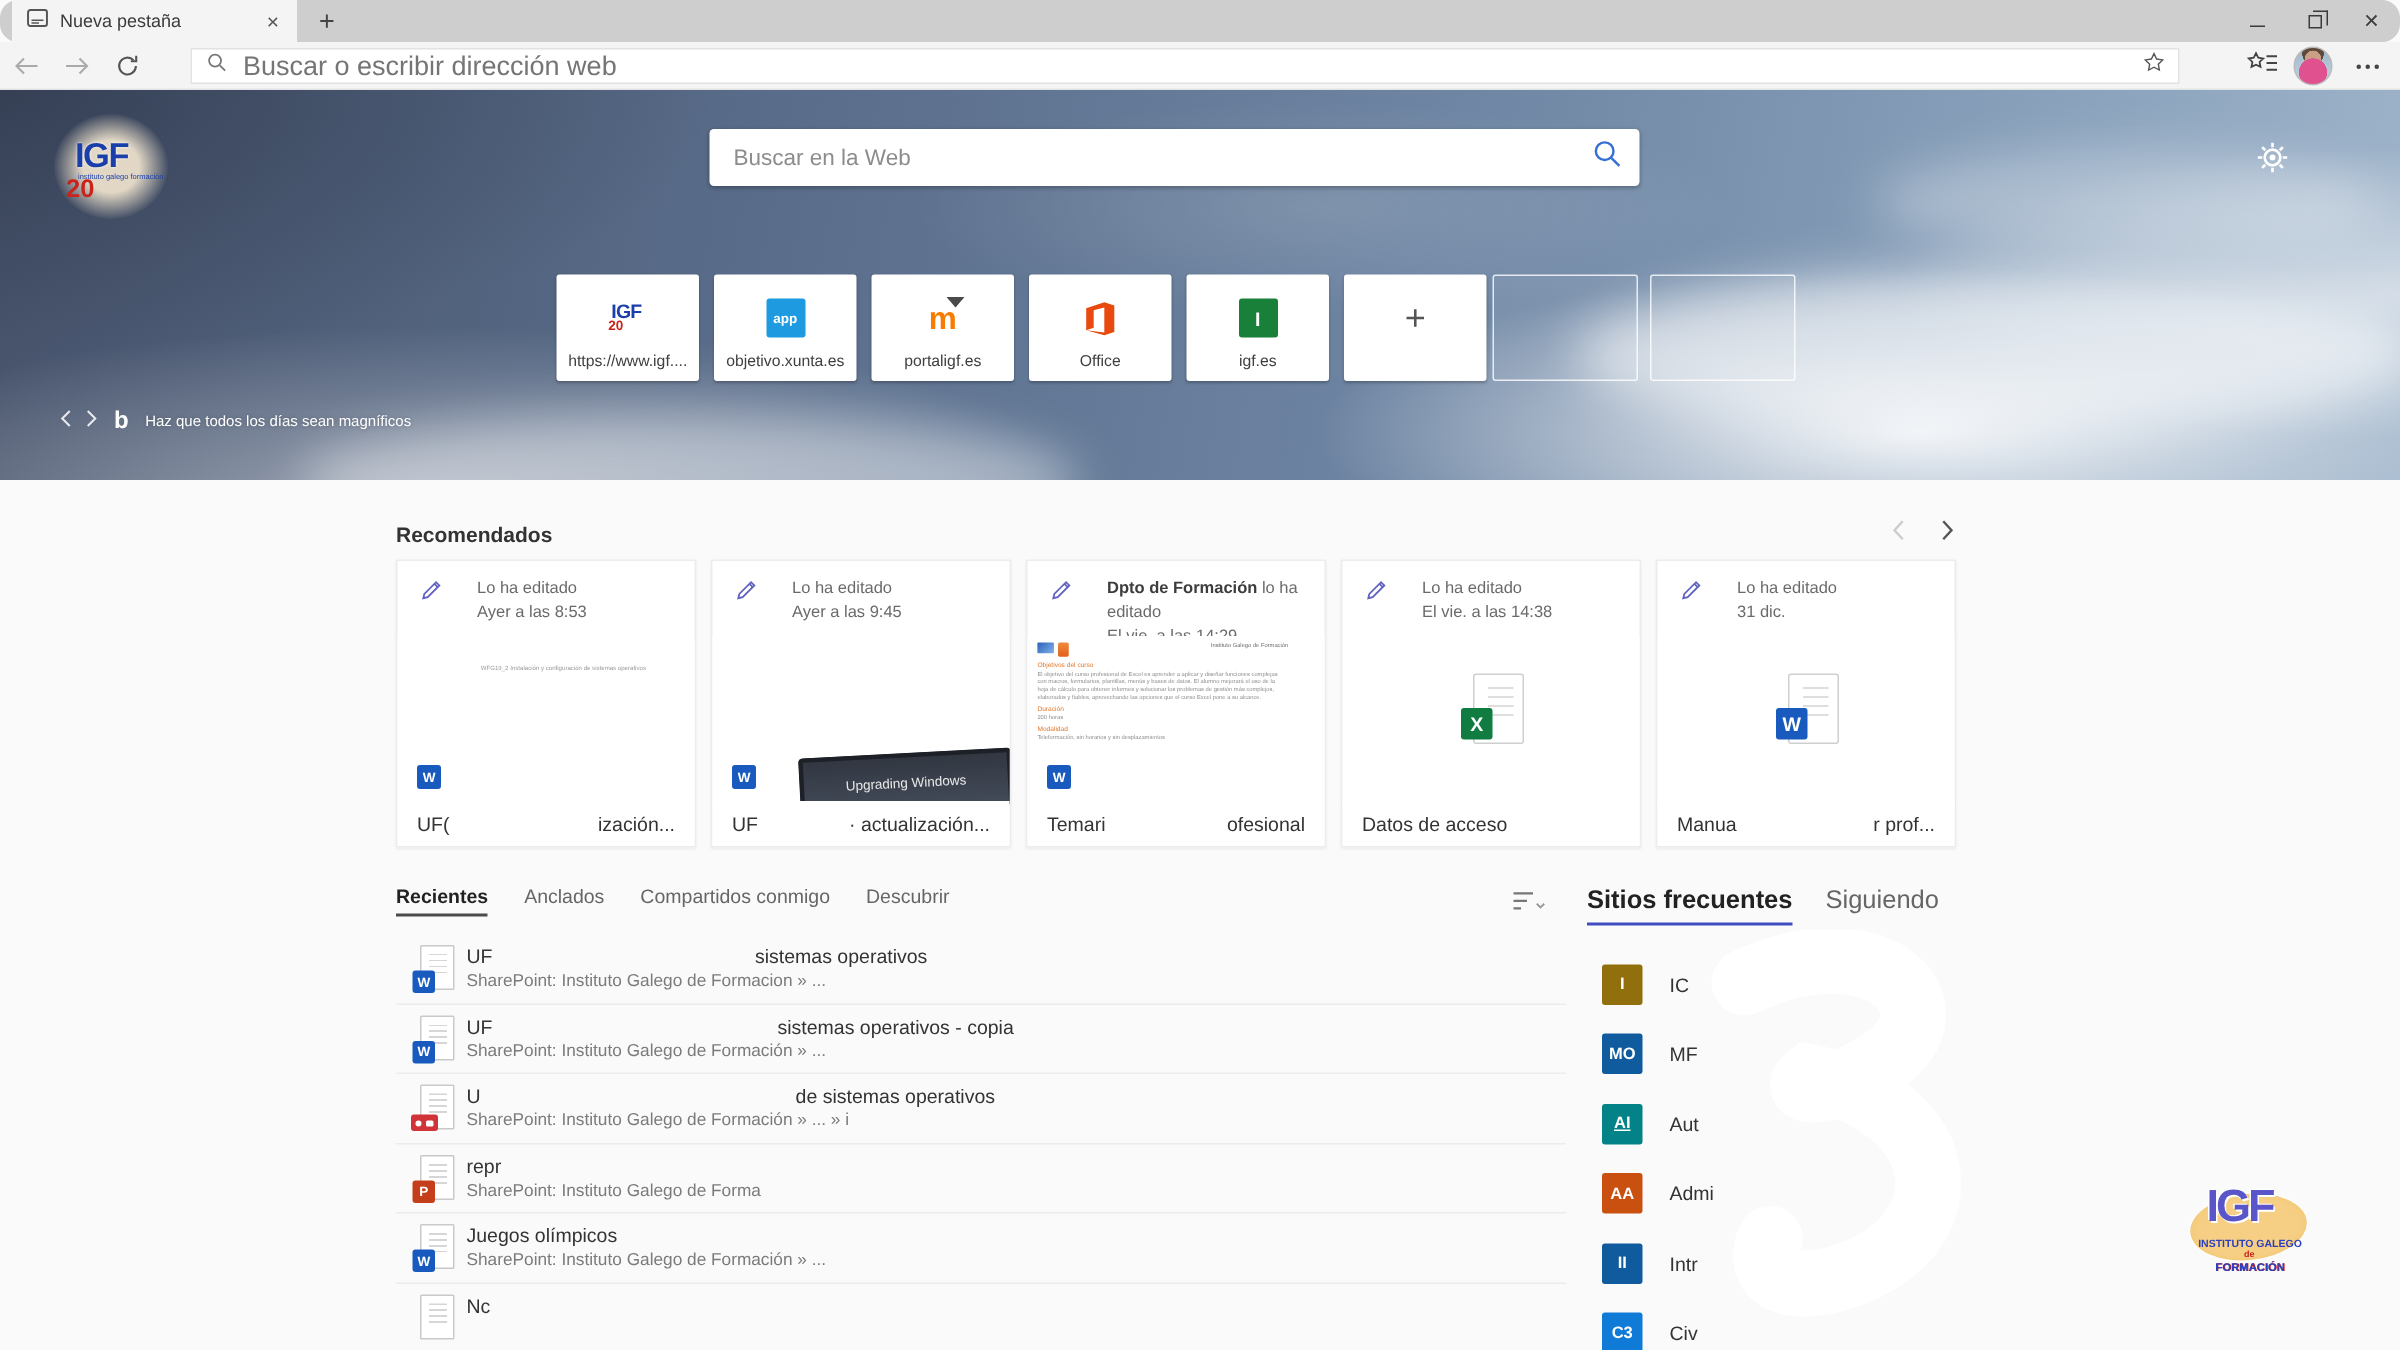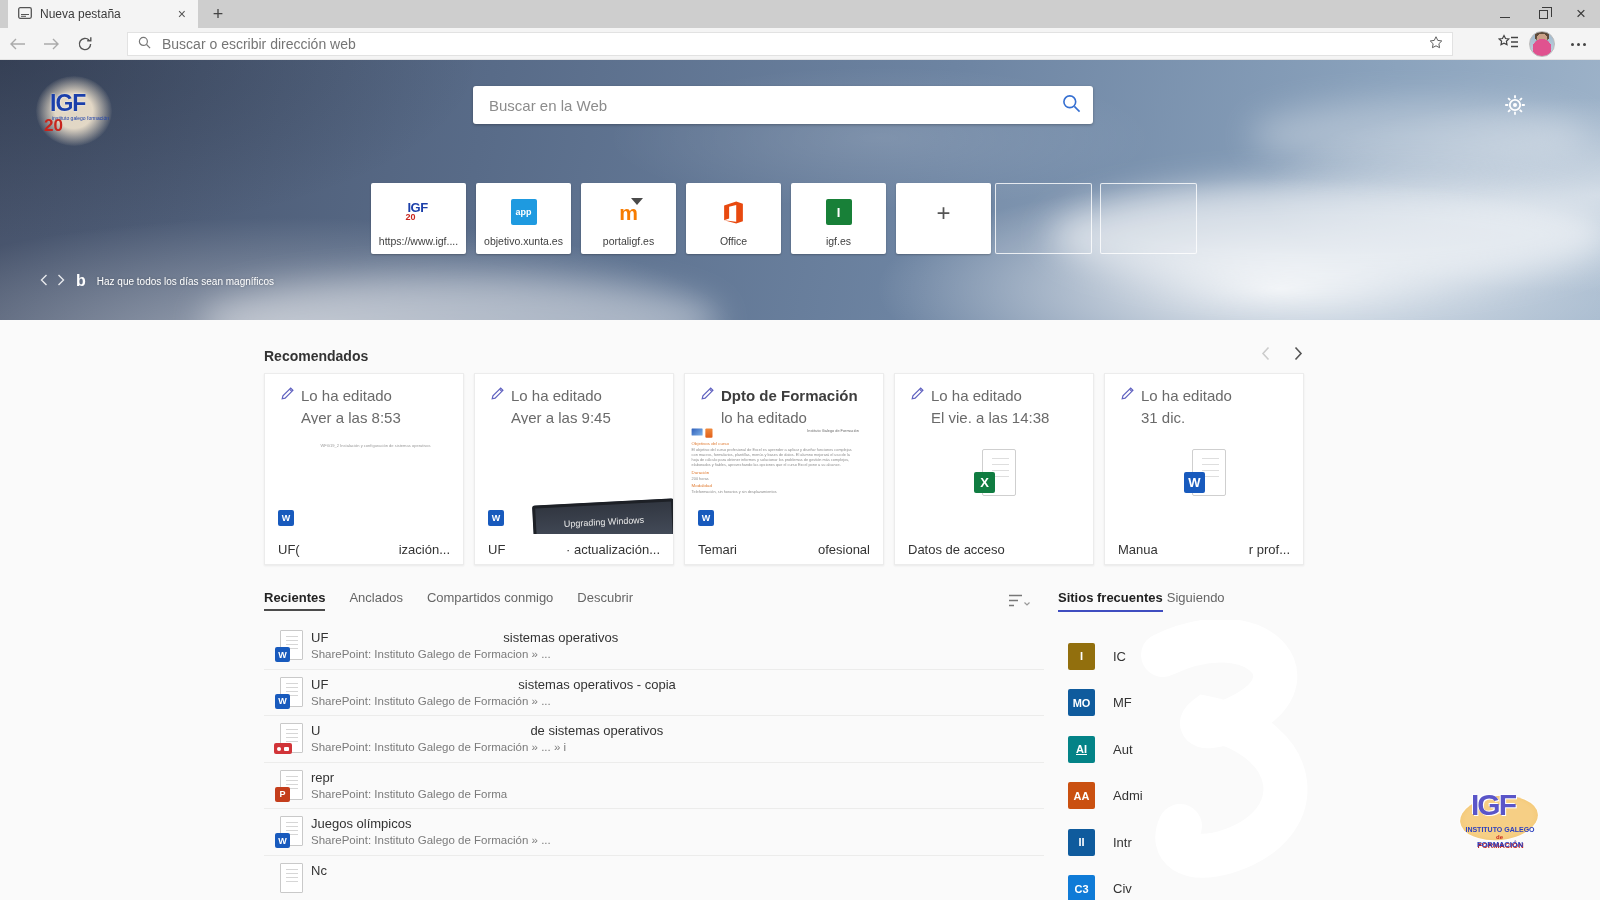--- a/index.html
+++ b/index.html
@@ -1,34 +1,34 @@
 <!DOCTYPE html>
 <html><head>
 <meta charset="utf-8">
 <style>
   html,body{margin:0;padding:0;background:#e9e9e9;}
   *{box-sizing:border-box;font-family:"Liberation Sans",sans-serif;}
   #screen{position:relative;width:1600px;height:900px;overflow:hidden;background:#fafafa;}
 
   
-  .tabbar{position:absolute;left:0;top:0;width:1600px;height:28px;background:#cecece;}
+  .tabbar{position:absolute;left:0;top:0;width:1600px;height:28px;background:#cecece;border-radius:12px;}
   .tab{position:absolute;left:8px;top:0;width:190px;height:28px;background:#f4f4f4;display:flex;align-items:center;padding:0 8px 0 10px;}
   .tab-title{flex:1;font-size:12px;color:#3b3b3b;margin-left:8px;white-space:nowrap;overflow:hidden;}
   .tab-close{color:#555;font-size:14px;line-height:1;padding:1px 4px;cursor:default;}
   .newtab-btn{position:absolute;left:204px;top:0;width:28px;height:28px;display:flex;align-items:center;justify-content:center;font-size:18px;font-weight:300;color:#444;}
   .win-controls{position:absolute;right:0;top:0;height:28px;display:flex;}
   .win-btn{width:38px;height:28px;display:flex;align-items:center;justify-content:center;color:#3b3b3b;font-size:13px;}
   .minimize-glyph{display:inline-block;width:10px;border-top:1.5px solid #3b3b3b;margin-top:6px;}
   .restore-glyph{position:relative;width:9px;height:9px;border:1.2px solid #3b3b3b;background:#cecece;}
   .restore-glyph::before{content:"";position:absolute;left:2px;top:-4px;width:9px;height:9px;border:1.2px solid #3b3b3b;border-bottom:none;border-left:none;}
 
   .navbar{position:absolute;left:0;top:28px;width:1600px;height:32px;background:#f4f4f4;border-bottom:1px solid #e3e3e3;display:flex;align-items:center;}
   .nav-ico{width:34px;height:32px;display:flex;align-items:center;justify-content:center;}
   .addr{position:absolute;left:127px;top:4px;width:1326px;height:24px;background:#fff;border:1px solid #e2e2e2;display:flex;align-items:center;padding:0 8px 0 10px;}
-  .addr input{flex:1;border:none;outline:none;background:transparent;font-size:14px;color:#6f6f6f;margin-left:9px;}
+  .addr input{flex:1;border:none;outline:none;background:transparent;font-size:18px;color:#6f6f6f;margin-left:9px;}
   .addr .star{margin-left:auto;}
   .nav-right{position:absolute;right:8px;top:0;height:32px;display:flex;align-items:center;gap:10px;}
   .avatar{width:26px;height:26px;border-radius:50%;border:1px solid #bbb;
     background:
       radial-gradient(circle at 50% 68%, #e0528f 0 46%, transparent 47%),
       radial-gradient(circle at 50% 30%, #c9a086 0 26%, transparent 27%),
       radial-gradient(circle at 50% 16%, #5d4a3a 0 30%, transparent 31%),
       linear-gradient(180deg,#9db7cc 0%,#c5d4e0 100%);}
   .dots{display:flex;gap:3px;padding:0 6px;}
   .dots i{width:3px;height:3px;border-radius:50%;background:#444;}
@@ -75,21 +75,21 @@
   .bing-b{font-size:16px;font-weight:700;font-style:normal;margin:0 2px;}
 
   
   .content{position:absolute;left:0;top:320px;width:1600px;height:580px;background:#fafafa;}
   .sec-title{position:absolute;left:264px;top:28px;font-size:14px;font-weight:700;color:#333;}
   .carousel-nav{position:absolute;right:297px;top:26px;display:flex;gap:24px;}
 
   .cards{position:absolute;left:264px;top:53px;display:flex;gap:10px;}
   .card{position:relative;width:200px;height:192px;background:#fff;border:1px solid #ececec;box-shadow:0 1px 2px rgba(0,0,0,.07);}
   .card-head{display:flex;padding:11px 10px 0 15px;}
-  .card-meta{margin-left:5px;font-size:15px;color:#6a6a6a;line-height:1.45;}
+  .card-meta{margin-left:22px;font-size:11px;color:#6a6a6a;line-height:1.45;}
   .card-meta b{color:#3d3d3d;}
   .card-thumb{position:absolute;left:0;top:50px;width:198px;height:112px;overflow:hidden;background:#fff;}
   .card-title{position:absolute;left:0;bottom:0;width:198px;height:30px;background:#fff;display:flex;justify-content:space-between;align-items:center;padding:0 13px;font-size:13px;color:#333;}
   .badge{position:absolute;left:13px;bottom:38px;width:16px;height:16px;background:#185abd;border-radius:2px;color:#fff;font-size:9px;font-weight:700;display:flex;align-items:center;justify-content:center;z-index:3;}
 
   .thumb-line{margin:20px auto 0;width:150px;text-align:center;font-size:7px;color:#9a9a9a;transform:scale(.58);transform-origin:center top;white-space:nowrap;}
   .thumb-photo{position:absolute;right:-2px;bottom:-6px;width:142px;height:40px;background:linear-gradient(180deg,#30353f,#454d5b);border-radius:3px;transform:rotate(-3deg);display:flex;align-items:center;justify-content:center;color:#e8e8e8;font-size:9px;white-space:nowrap;box-shadow:0 0 0 3px #1d2026 inset;}
   .thumb-doc{padding:8px 0 0 12px;width:330px;transform:scale(.55);transform-origin:left top;}
   .thumb-doc .logos{display:flex;align-items:flex-start;gap:5px;margin-bottom:6px;}
   .tdl1{width:20px;height:13px;background:linear-gradient(135deg,#2f5fba,#7fb3e8);border-radius:1px;}
@@ -118,21 +118,21 @@
   .vid{position:absolute;left:-1px;bottom:2px;width:18px;height:11px;background:#d13438;border-radius:2px;}
   .vid::before{content:"";position:absolute;left:3px;top:3.5px;width:4px;height:4px;border-radius:50%;background:#fff;}
   .vid::after{content:"";position:absolute;right:3px;top:3.5px;width:5px;height:4px;background:#fff;border-radius:1px;}
   .doc-row .txt{position:absolute;left:47px;top:7px;}
   .doc-row .title{font-size:13px;color:#333;white-space:nowrap;}
   .doc-row .sub{font-size:11.5px;color:#7b7b7b;margin-top:3px;white-space:nowrap;}
   .tgap{display:inline-block;}
   .g175{width:175px;} .g190{width:190px;} .g210{width:210px;} .g0{width:0;}
 
   
-  .freq-tabs{position:absolute;left:1058px;top:270px;display:flex;gap:4px;font-size:13px;color:#666;}
+  .freq-tabs{position:absolute;left:1058px;top:270px;display:flex;gap:22px;font-size:17px;color:#666;}
   .freq-tab.active{color:#222;font-weight:700;border-bottom:2px solid #3f4dc0;padding-bottom:5px;}
   .freq-list{position:absolute;left:1068px;top:313px;width:260px;}
   .freq-row{display:flex;align-items:center;height:46.5px;}
   .freq-sq{width:27px;height:27px;border-radius:2px;display:flex;align-items:center;justify-content:center;color:#fff;font-size:11px;font-weight:700;}
   .freq-label{margin-left:18px;font-size:13px;color:#333;}
 
   .scribble{position:absolute;left:1108px;top:300px;z-index:5;pointer-events:none;}
 
   
   .watermark{position:absolute;left:1458px;top:466px;width:84px;height:72px;z-index:6;}

